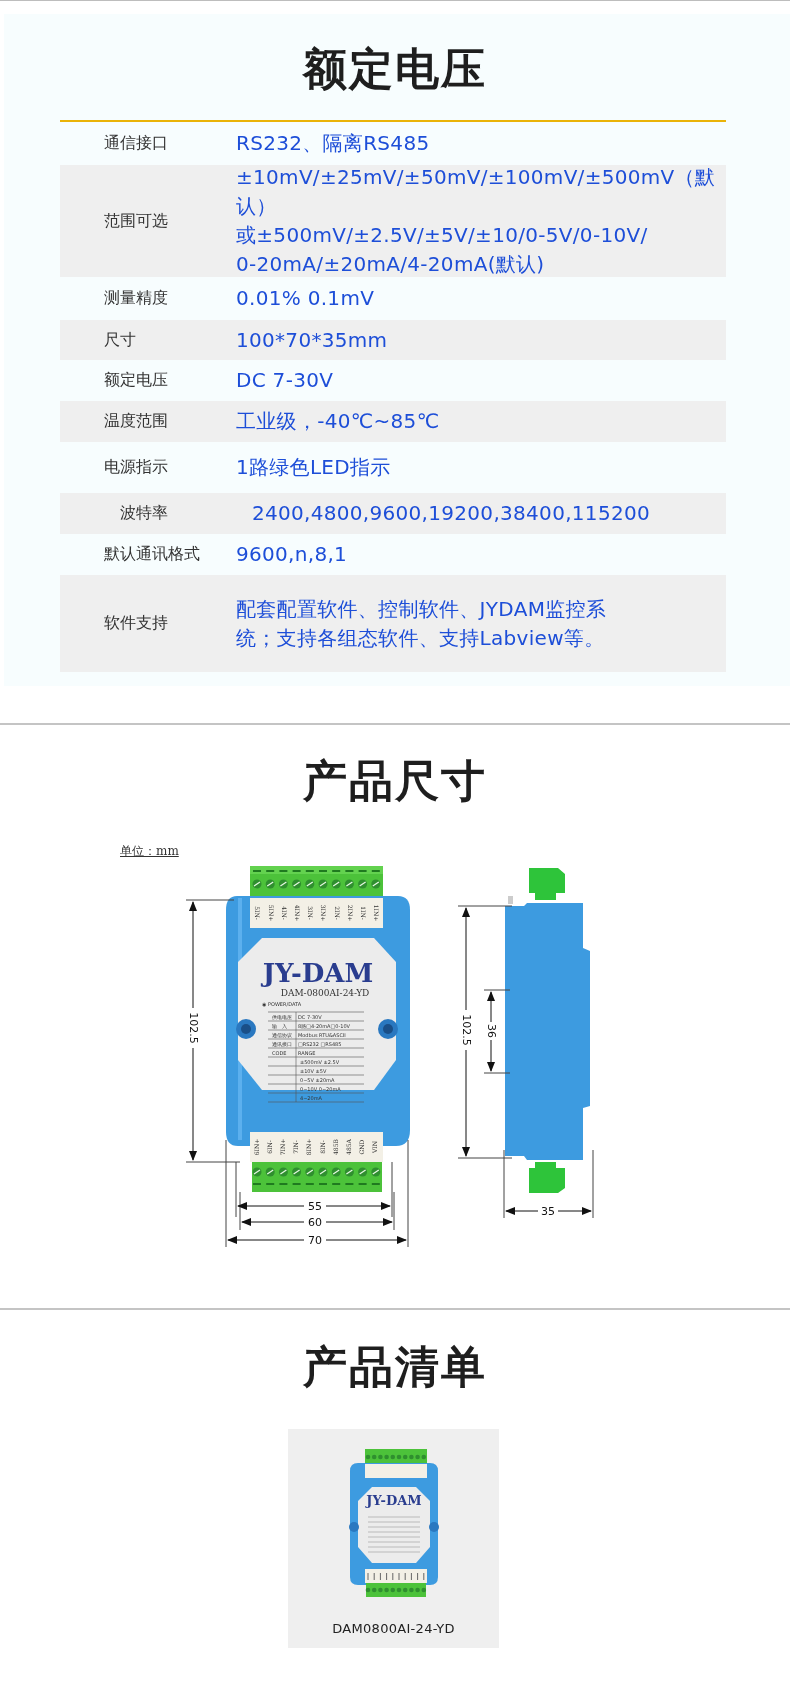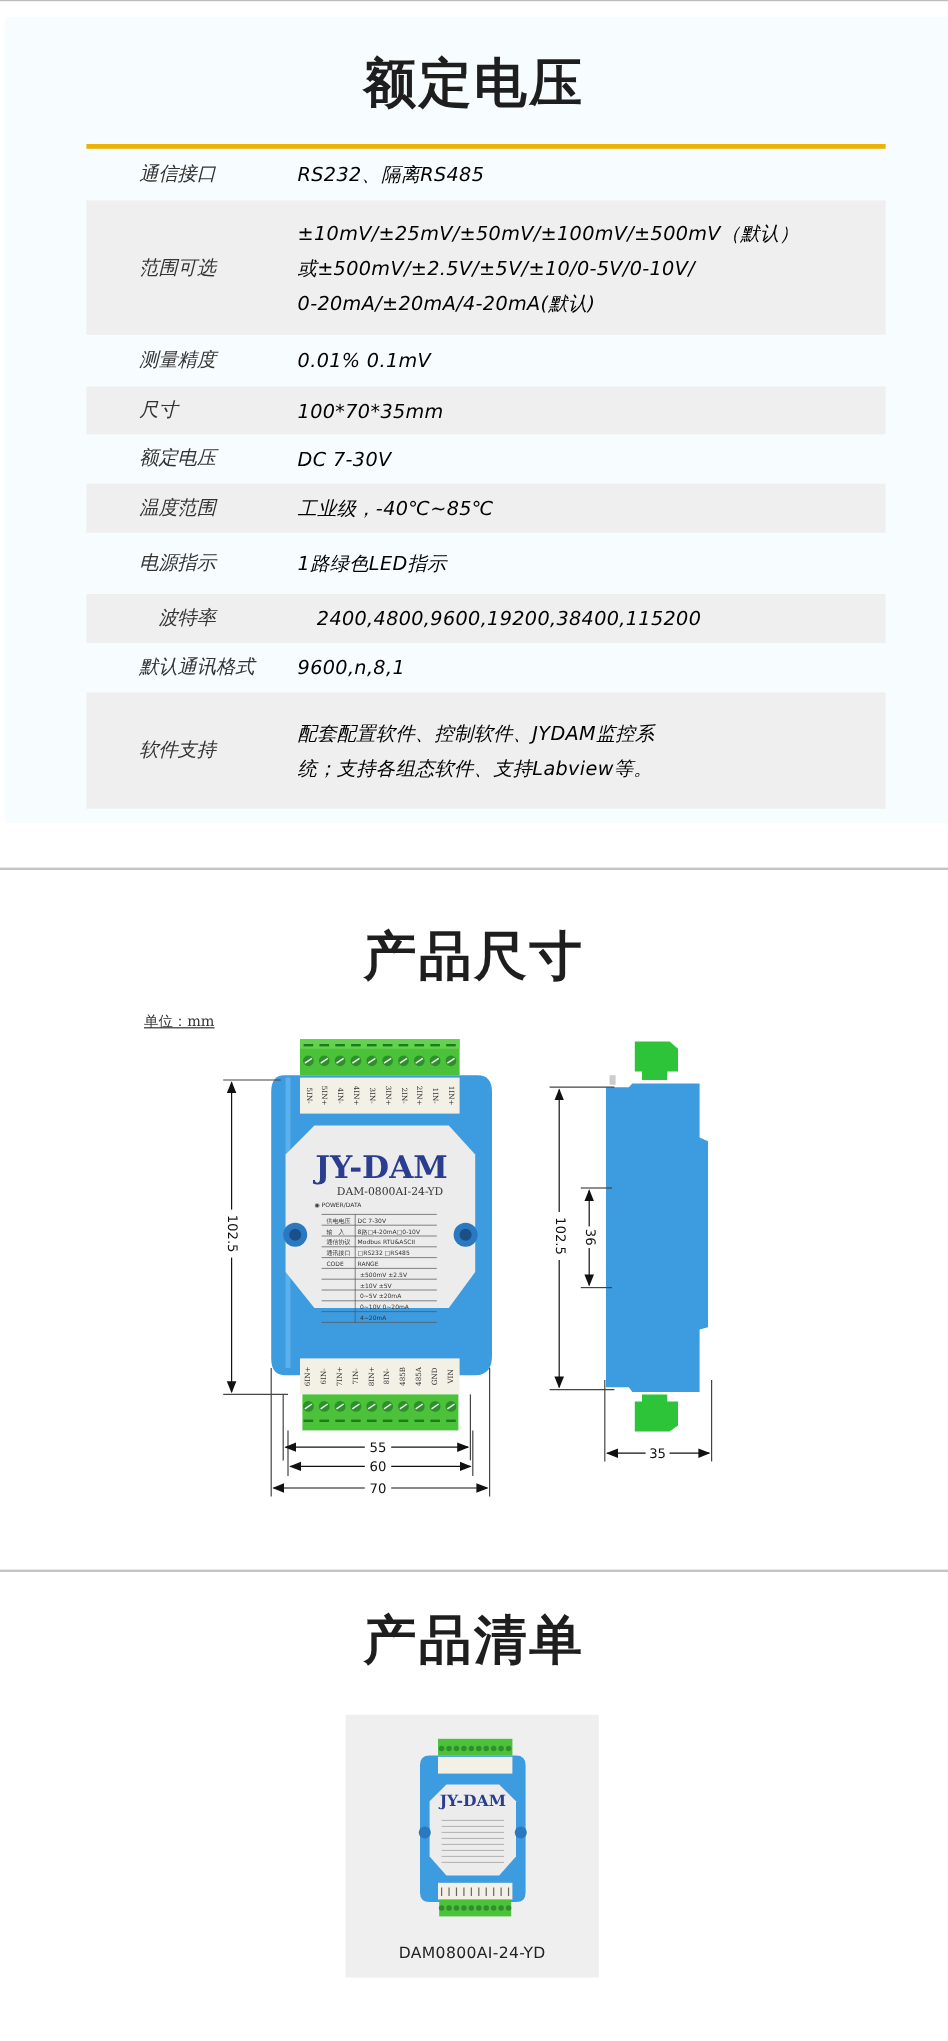--- a/index.html
+++ b/index.html
@@ -5,30 +5,30 @@
   * { box-sizing: border-box; margin: 0; padding: 0; }
   html, body { width: 790px; height: 1701px; background: #ffffff; overflow: hidden; }
   body { font-family: "DejaVu Sans", "Liberation Sans", sans-serif; color: #333; position: relative; }
 
   .topline { position: absolute; left: 0; top: 0; width: 790px; height: 1px; background: #bdbdbd; }
 
   
   .params-section { position: absolute; left: 4px; top: 14px; width: 786px; height: 672px; background: #f7fdfe; }
   .sec-title { position: absolute; left: 0; width: 790px; text-align: center; font-size: 44px; font-weight: bold; color: #1e1e1e; letter-spacing: 2px; }
   .t1 { top: 40px; }
-  .param-table { position: absolute; left: 72px; top: 120px; width: 666px; border-top: 4px solid #eab308; font-style: italic; }
+  .param-table { position: absolute; left: 60px; top: 120px; width: 666px; border-top: 2px solid #eab308; }
   .prow { display: flex; align-items: center; width: 100%; }
   .prow.alt { background: #efefef; }
   .prow .k { width: 176px; padding-left: 44px; font-size: 16px; color: #333; }
-  .prow .v { flex: 1; font-size: 16px; color: #000000; line-height: 29px; letter-spacing: 0.3px; }
+  .prow .v { flex: 1; font-size: 20px; color: #1d4ed8; line-height: 29px; letter-spacing: 0.3px; }
 
   .divider { position: absolute; left: 0; width: 790px; height: 2px; background: #c4c4c4; }
 
   
-  .t2 { top: 768px; }
+  .t2 { top: 752px; }
   .unit-label { position: absolute; left: 120px; top: 843px; font-size: 12px; color: #333; font-family: "DejaVu Serif", serif; text-decoration: underline; }
 
   .dim-svg { position: absolute; left: 0; top: 860px; }
 
   
   .t3 { top: 1338px; }
   .product-card { position: absolute; left: 288px; top: 1429px; width: 211px; height: 219px; background: #efefef; }
   .product-name { position: absolute; left: 0; top: 192px; width: 211px; text-align: center; font-size: 13px; color: #222; letter-spacing: 0.3px; }
 </style>
 </head>

